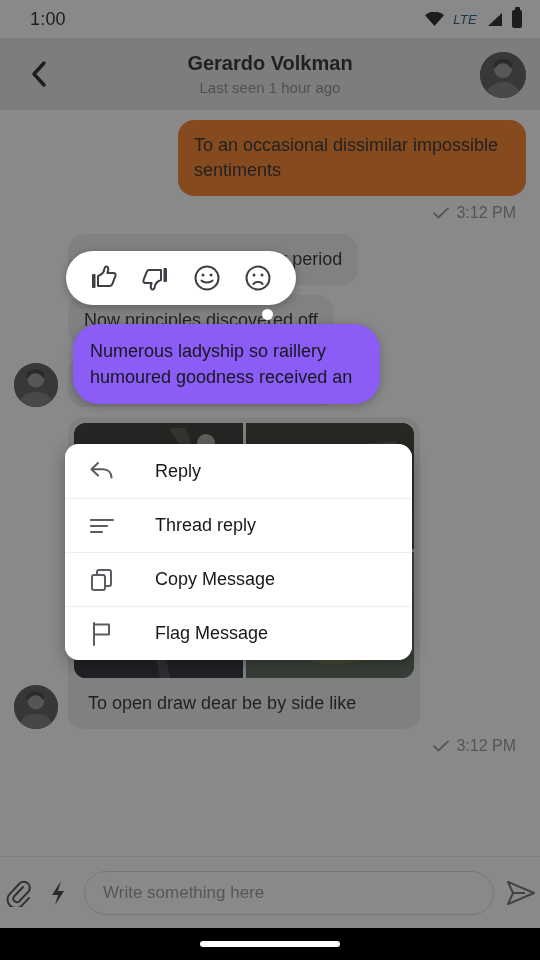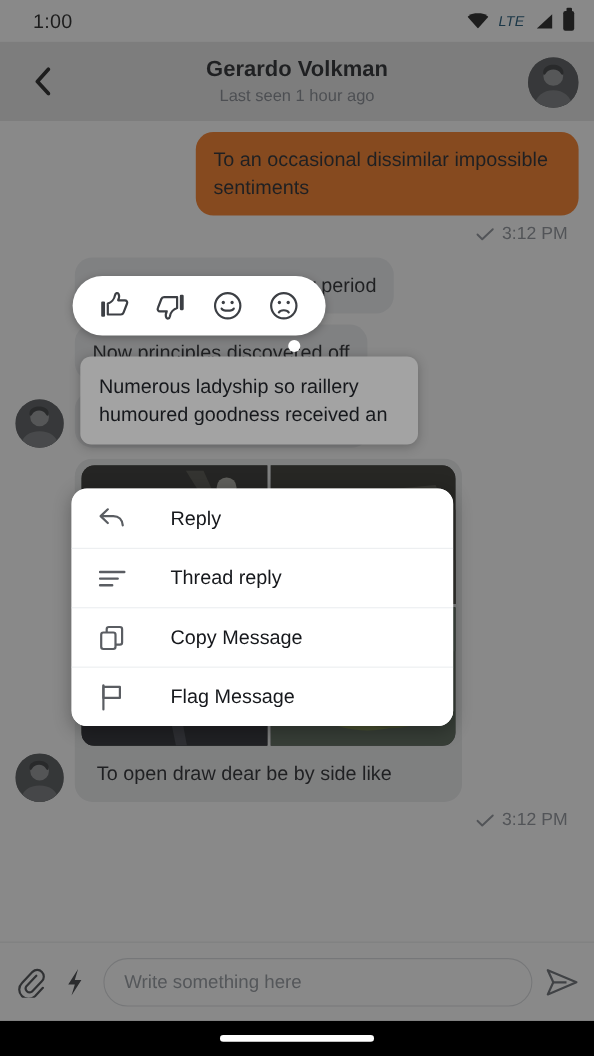--- a/index.html
+++ b/index.html
@@ -65,21 +65,21 @@
   .cell.c1 { border-radius:12px 0 0 0; }
   .cell.c2 { border-radius:0 12px 0 0; }
   .cell.c3 { border-radius:0 0 0 12px; }
   .cell.c4 { border-radius:0 0 12px 0; }
   .plus { position:absolute; inset:0; display:flex; align-items:center; justify-content:center;
           font-size:30px; color:#e8e8e8; font-weight:500; }
   .imgcap { font-size:18px; color:#16181c; line-height:25px; padding:13px 12px 13px 14px; }
 
   .composer {
     position:absolute; left:0; bottom:0; width:540px; height:72px; background:#fff;
-    display:flex; align-items:center; padding:0 14px; gap:12px; border-top:1px solid #e7e8ea;
+    display:flex; align-items:center; padding:0 4px; gap:12px; border-top:1px solid #e7e8ea;
   }
   .c-ic { width:28px; height:28px; flex:none; }
   .c-input {
     flex:1; height:44px; border:1px solid #d6d8db; border-radius:22px; display:flex; align-items:center;
     padding:0 18px; font-size:17px; color:#8b9097; background:#fff;
   }
   .c-send { width:30px; height:26px; flex:none; }
 
   
   #scrim { position:absolute; left:0; top:0; width:540px; height:928px; background:rgba(40,40,40,0.55); }
@@ -88,22 +88,22 @@
   #reactbar {
     position:absolute; left:66px; top:251px; width:230px; height:54px; background:#fff;
     border-radius:27px; display:flex; align-items:center; justify-content:space-around;
     padding:0 12px; box-shadow:0 2px 8px rgba(0,0,0,.28);
   }
   .rx { width:30px; height:30px; display:flex; align-items:center; justify-content:center; }
   #reactdot { position:absolute; left:262px; top:309px; width:11px; height:11px; background:#fff; border-radius:50%; }
 
   
   #hl {
-    position:absolute; left:73px; top:324px; width:307px; padding:14px 17px; background:#a3a3a3;
-    border-radius:10px; font-size:18px; line-height:26px; color:#16181c;
+    position:absolute; left:73px; top:324px; width:307px; padding:14px 17px; background:#8b5cf6;
+    border-radius:26px; font-size:18px; line-height:26px; color:#16181c;
     box-shadow:0 2px 10px rgba(0,0,0,.25);
   }
 
   
   #menu {
     position:absolute; left:65px; top:444px; width:347px; background:#fff; border-radius:14px;
     overflow:hidden; box-shadow:0 4px 16px rgba(0,0,0,.3);
   }
   .mi { height:54px; display:flex; align-items:center; padding:0 0 0 24px; gap:40px; background:#fff; }
   .mi + .mi { border-top:1px solid #eceef0; }

